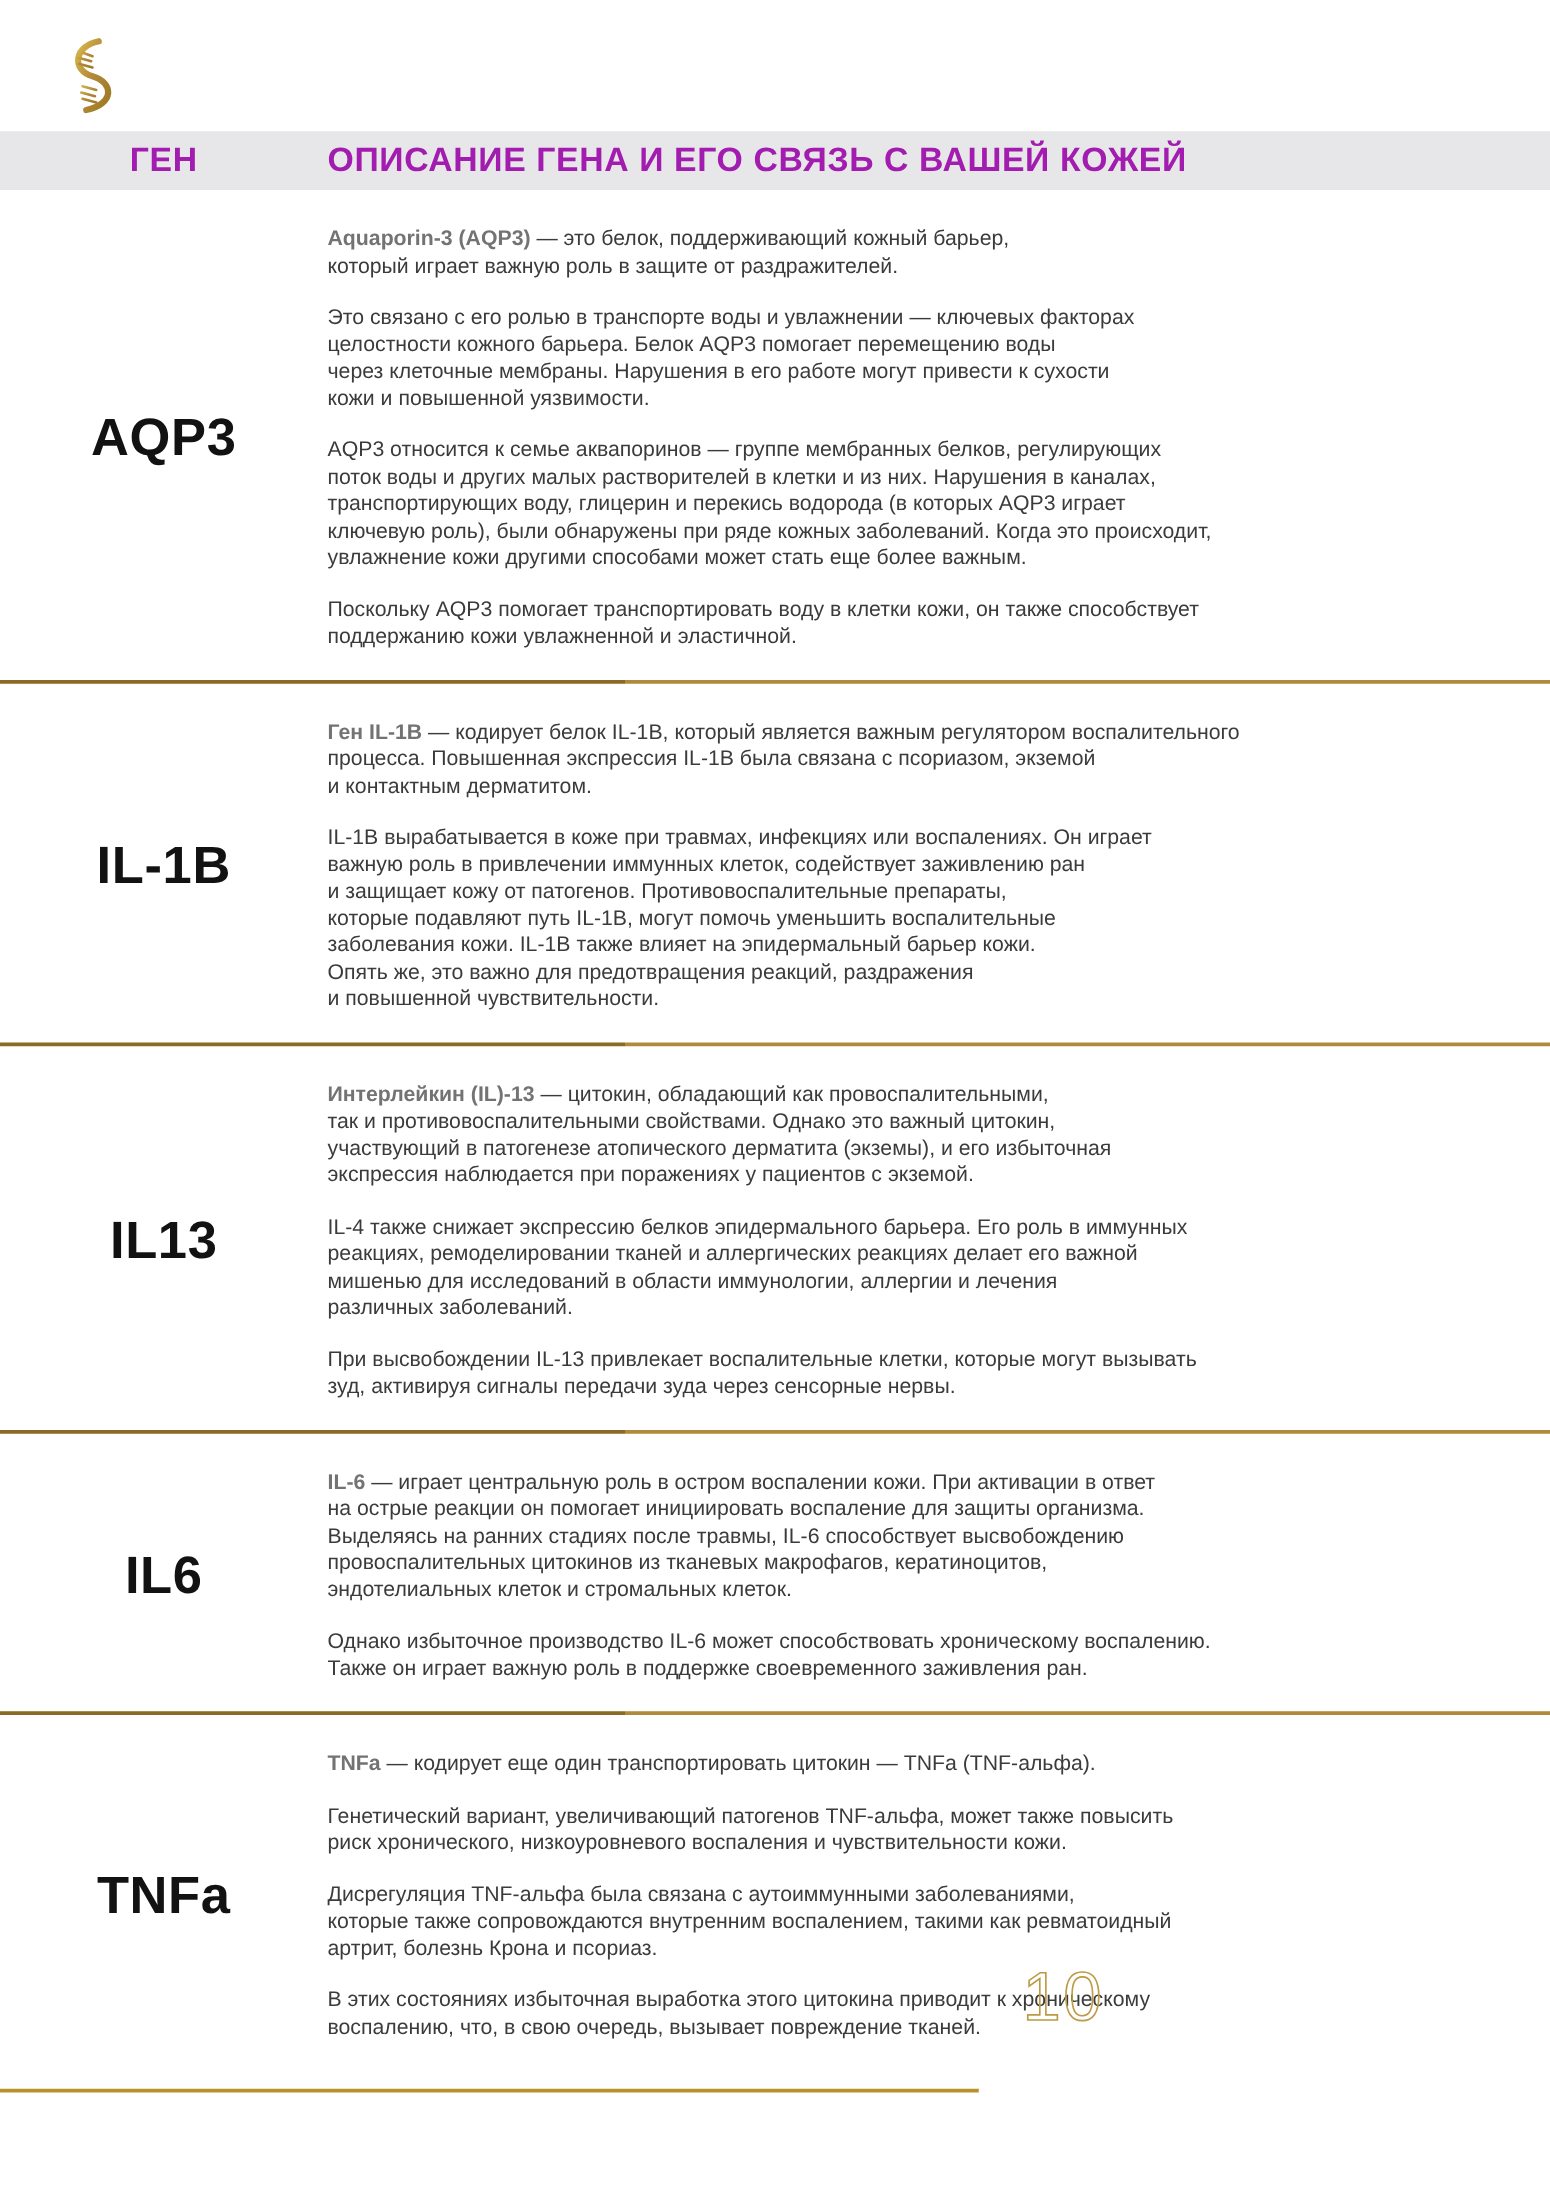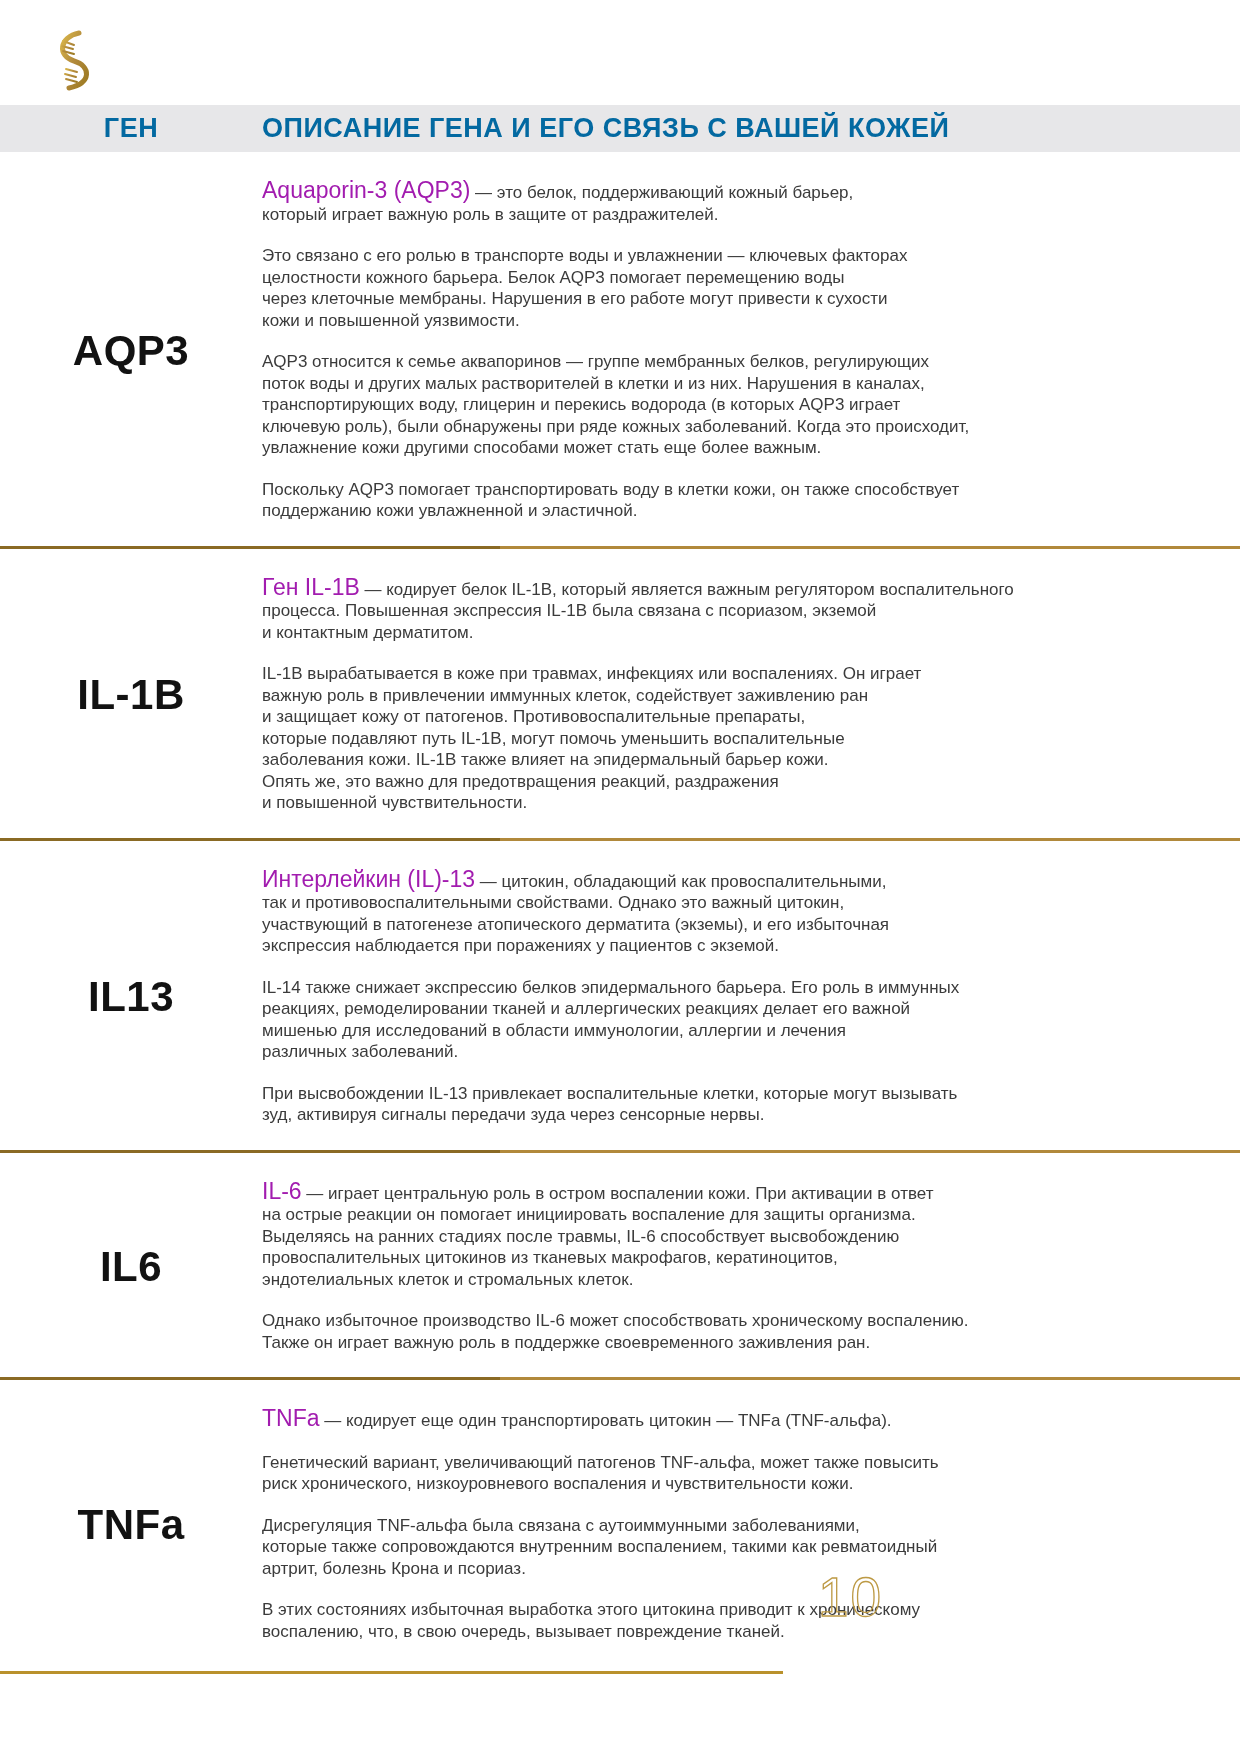--- a/index.html
+++ b/index.html
@@ -14,21 +14,21 @@
   }
   
   .logo{position:absolute;top:30px;left:46px;width:46px;height:62px;}
   
   .table-header{
     position:absolute;top:105px;left:0;right:0;height:47px;
     background:#e7e7e9;
     display:flex;align-items:center;
   }
   .th{
-    font-weight:700;color:#0369a1;font-size:27px;letter-spacing:.5px;
+    font-weight:700;color:#a21caf;font-size:27px;letter-spacing:.5px;
   }
   .gene-col{width:262px;flex:0 0 262px;text-align:center;}
   .desc-col{flex:1 1 auto;padding-right:27px;}
   
   .table-body{position:absolute;top:152px;left:0;right:0;}
   .divider{
     height:3px;width:100%;
     background:linear-gradient(to right,#8a6a24 0%,#8a6a24 40.3%,#b1893b 40.3%,#b1893b 100%);
   }
   .row{display:flex;padding:28px 0 24px 0;}
@@ -38,21 +38,21 @@
   .gene-label{
     font-size:42px;font-weight:700;color:#121212;letter-spacing:.5px;
   }
   .para{
     margin:0 0 20px 0;
     font-size:17px;line-height:21.5px;
     white-space:pre-line;
     color:#3b3b3b;
   }
   .para:last-child{margin-bottom:0;}
-  .lead{font-weight:400;font-size:23px;color:#a21caf;}
+  .lead{font-weight:700;font-size:17px;color:#737373;}
   
   .footer-rule{
     position:absolute;top:1671px;left:0;width:783px;height:3px;
     background:#b9912c;
   }
   .page-number{
     position:absolute;top:1565px;left:818px;
     font-size:55px;font-weight:100;letter-spacing:2px;
     color:#0369a1;
     -webkit-text-fill-color:transparent;
@@ -126,21 +126,21 @@
       <div class="divider"></div>
       <div class="row">
         <div class="gene-col">
           <div class="gene-label">IL13</div>
         </div>
         <div class="desc-col">
           <p class="para"><strong class="lead">Интерлейкин (IL)-13</strong><span> — цитокин, обладающий как провоспалительными,
 так и противовоспалительными свойствами. Однако это важный цитокин,
 участвующий в патогенезе атопического дерматита (экземы), и его избыточная
 экспрессия наблюдается при поражениях у пациентов с экземой.</span></p>
-          <p class="para"><span>IL-14 также снижает экспрессию белков эпидермального барьера. Его роль в иммунных
+          <p class="para"><span>IL-4 также снижает экспрессию белков эпидермального барьера. Его роль в иммунных
 реакциях, ремоделировании тканей и аллергических реакциях делает его важной
 мишенью для исследований в области иммунологии, аллергии и лечения
 различных заболеваний.</span></p>
           <p class="para"><span>При высвобождении IL-13 привлекает воспалительные клетки, которые могут вызывать
 зуд, активируя сигналы передачи зуда через сенсорные нервы.</span></p>
         </div>
       </div>
       <div class="divider"></div>
       <div class="row">
         <div class="gene-col">

